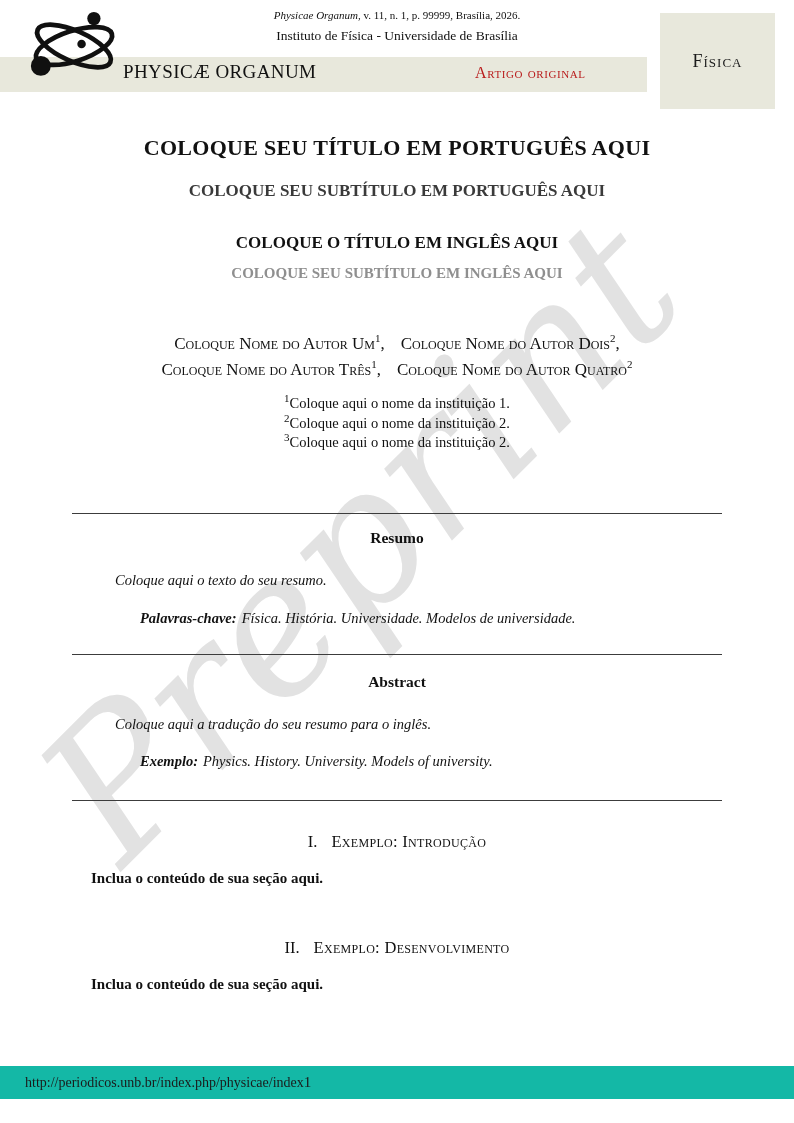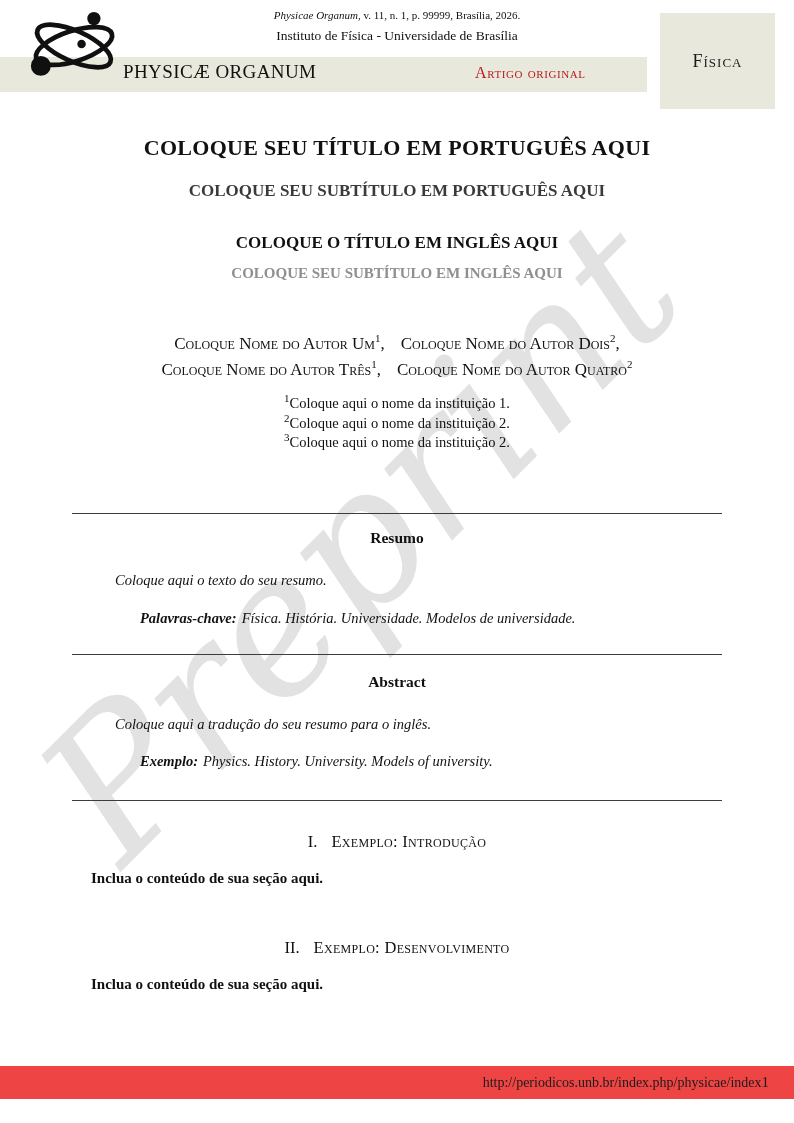--- a/index.html
+++ b/index.html
@@ -63,22 +63,22 @@
   
   .sec-head { font-size:16.5px; }
   .sec-head .sec-num { margin-right:14px; }
   .sec-head .sec-title { font-variant:small-caps; letter-spacing:0.3px; }
   .s1h { top:832px; } .s2h { top:938px; }
   .sec-body { font-size:15px;font-weight:bold; }
   .s1b { left:91px; top:870px; } .s2b { left:91px; top:976px; }
 
   
   .footer-band {
-    left:0; top:1066px; width:794px; height:33px; background:#ef4444;
-    display:flex; align-items:center; justify-content:flex-end;
+    left:0; top:1066px; width:794px; height:33px; background:#14b8a6;
+    display:flex; align-items:center; justify-content:flex-start;
     padding:0 25px; box-sizing:border-box;
   }
   .footer-url { font-size:14px; color:#1b1b1b; }
   .page-num { font-size:15px; color:#1b1b1b; }
 </style>
 </head>
 <body>
 
 <div class="page">
 

